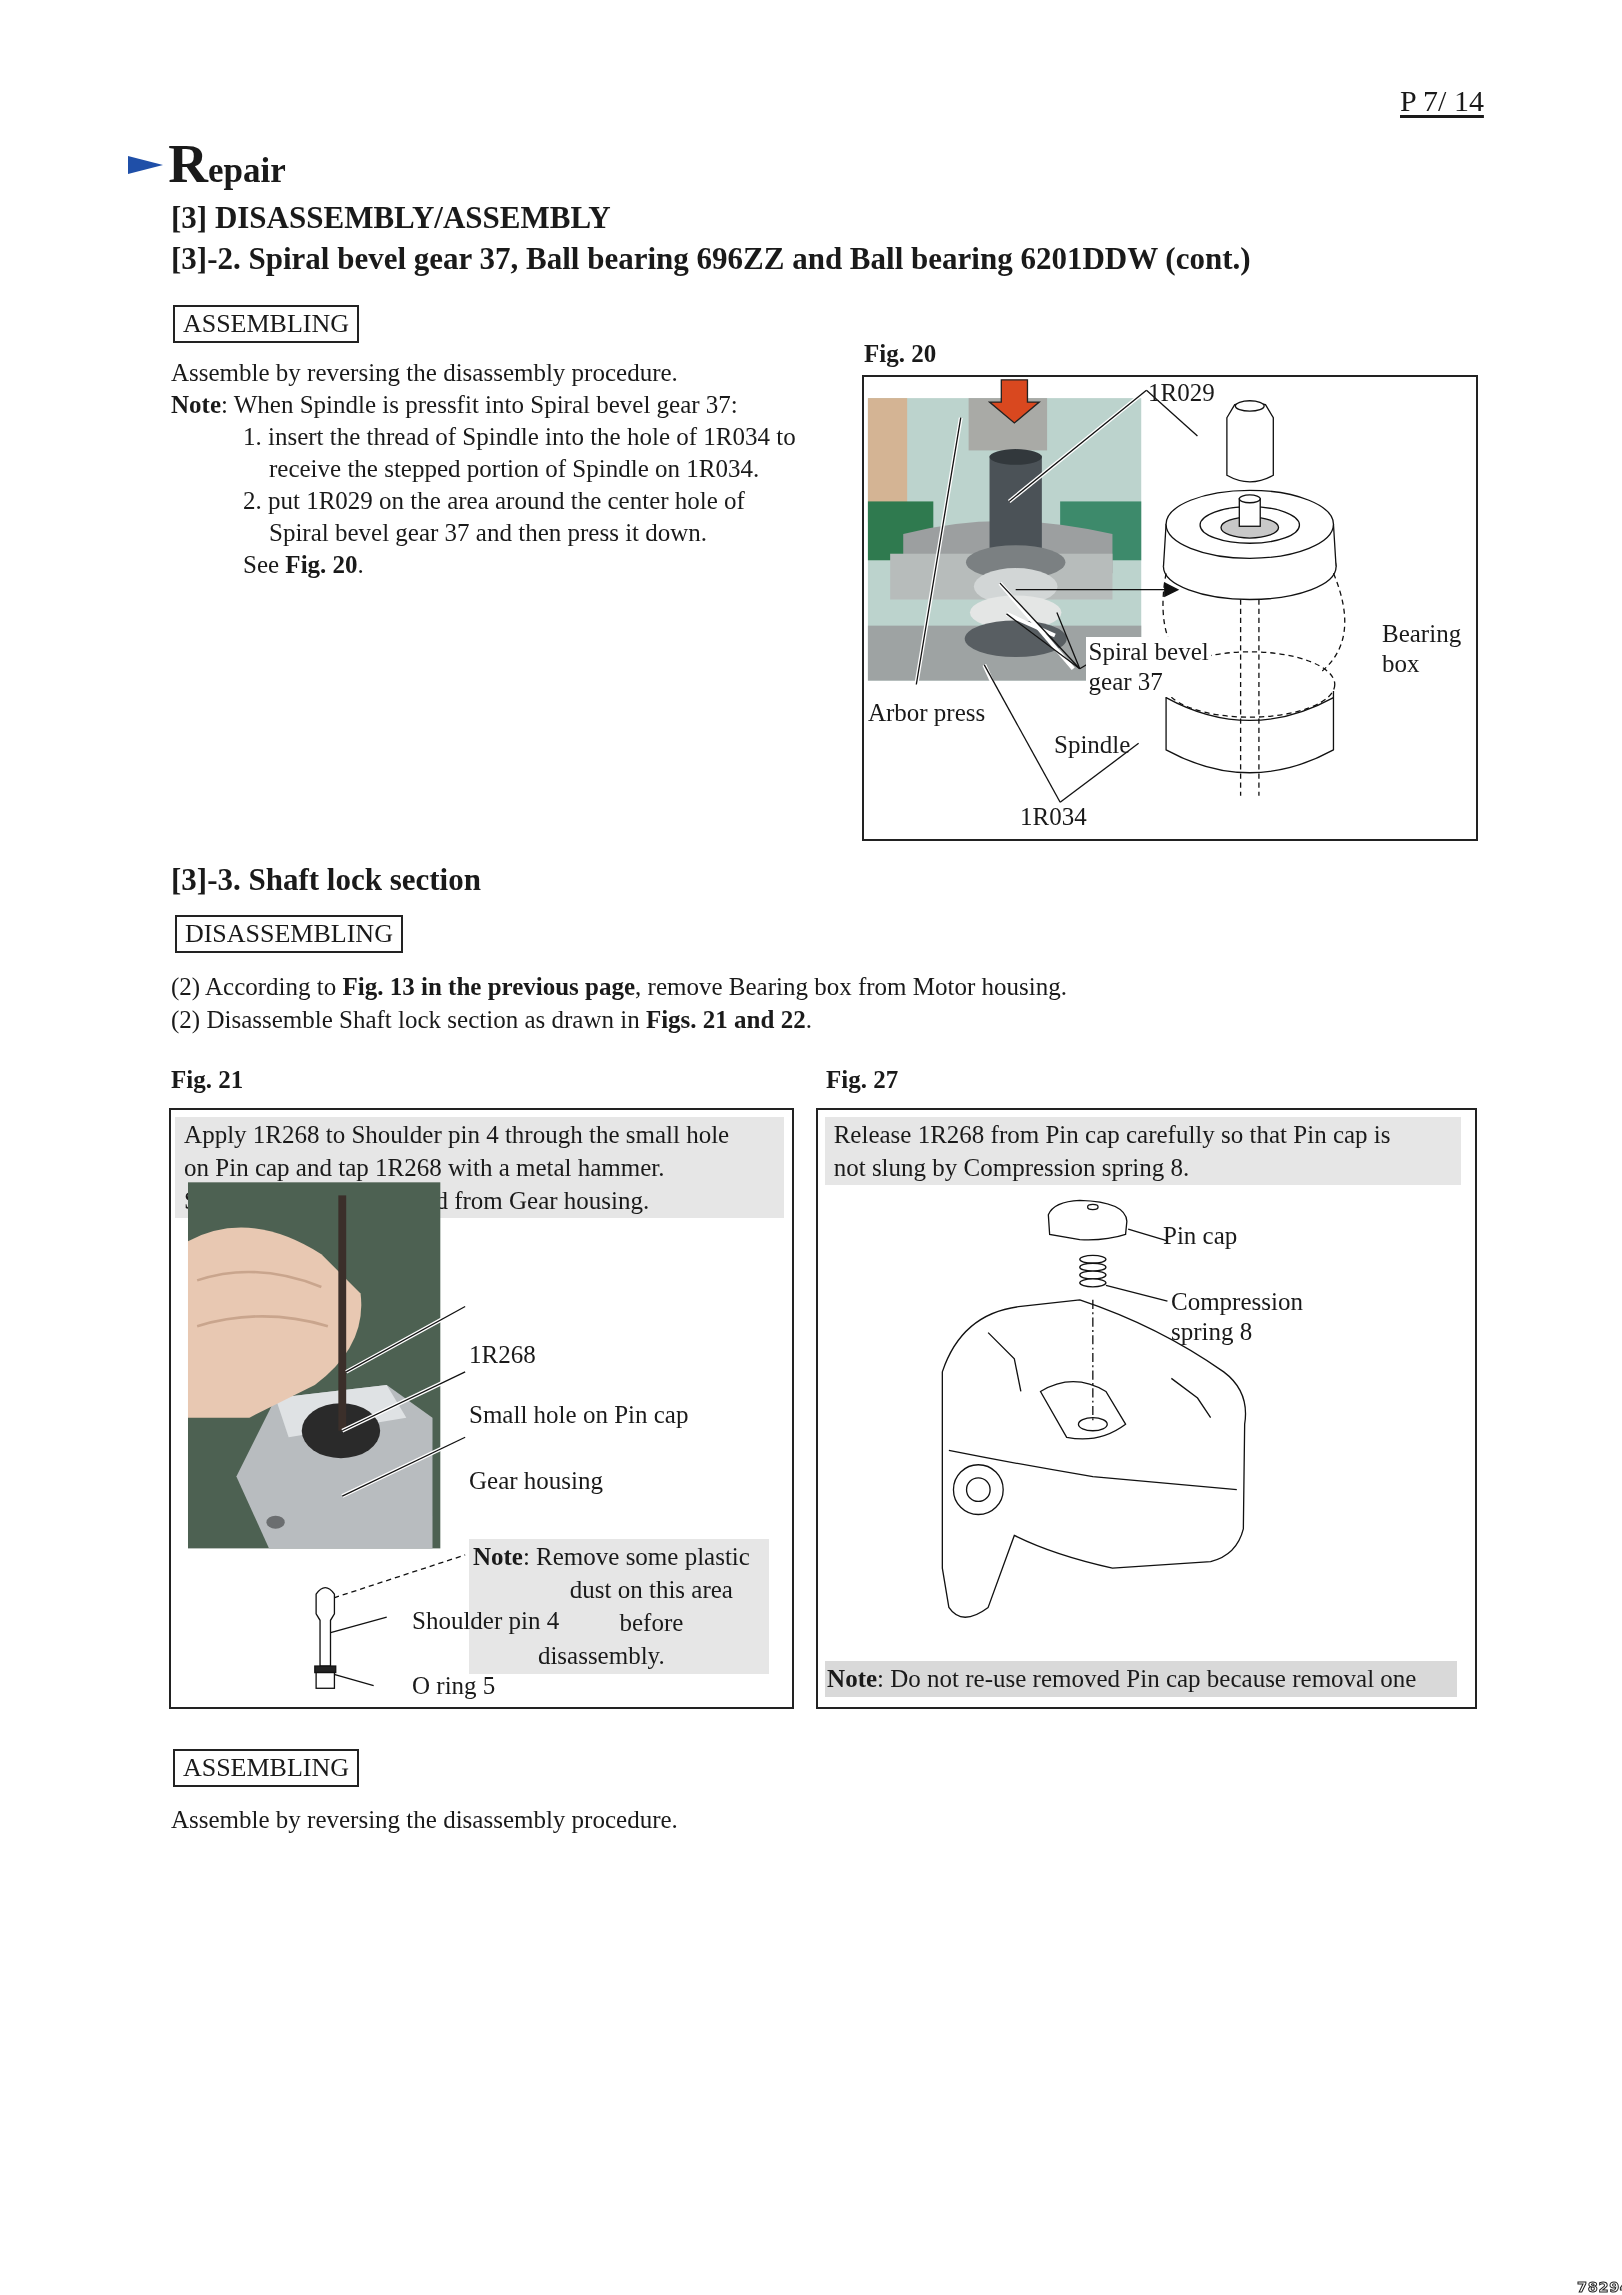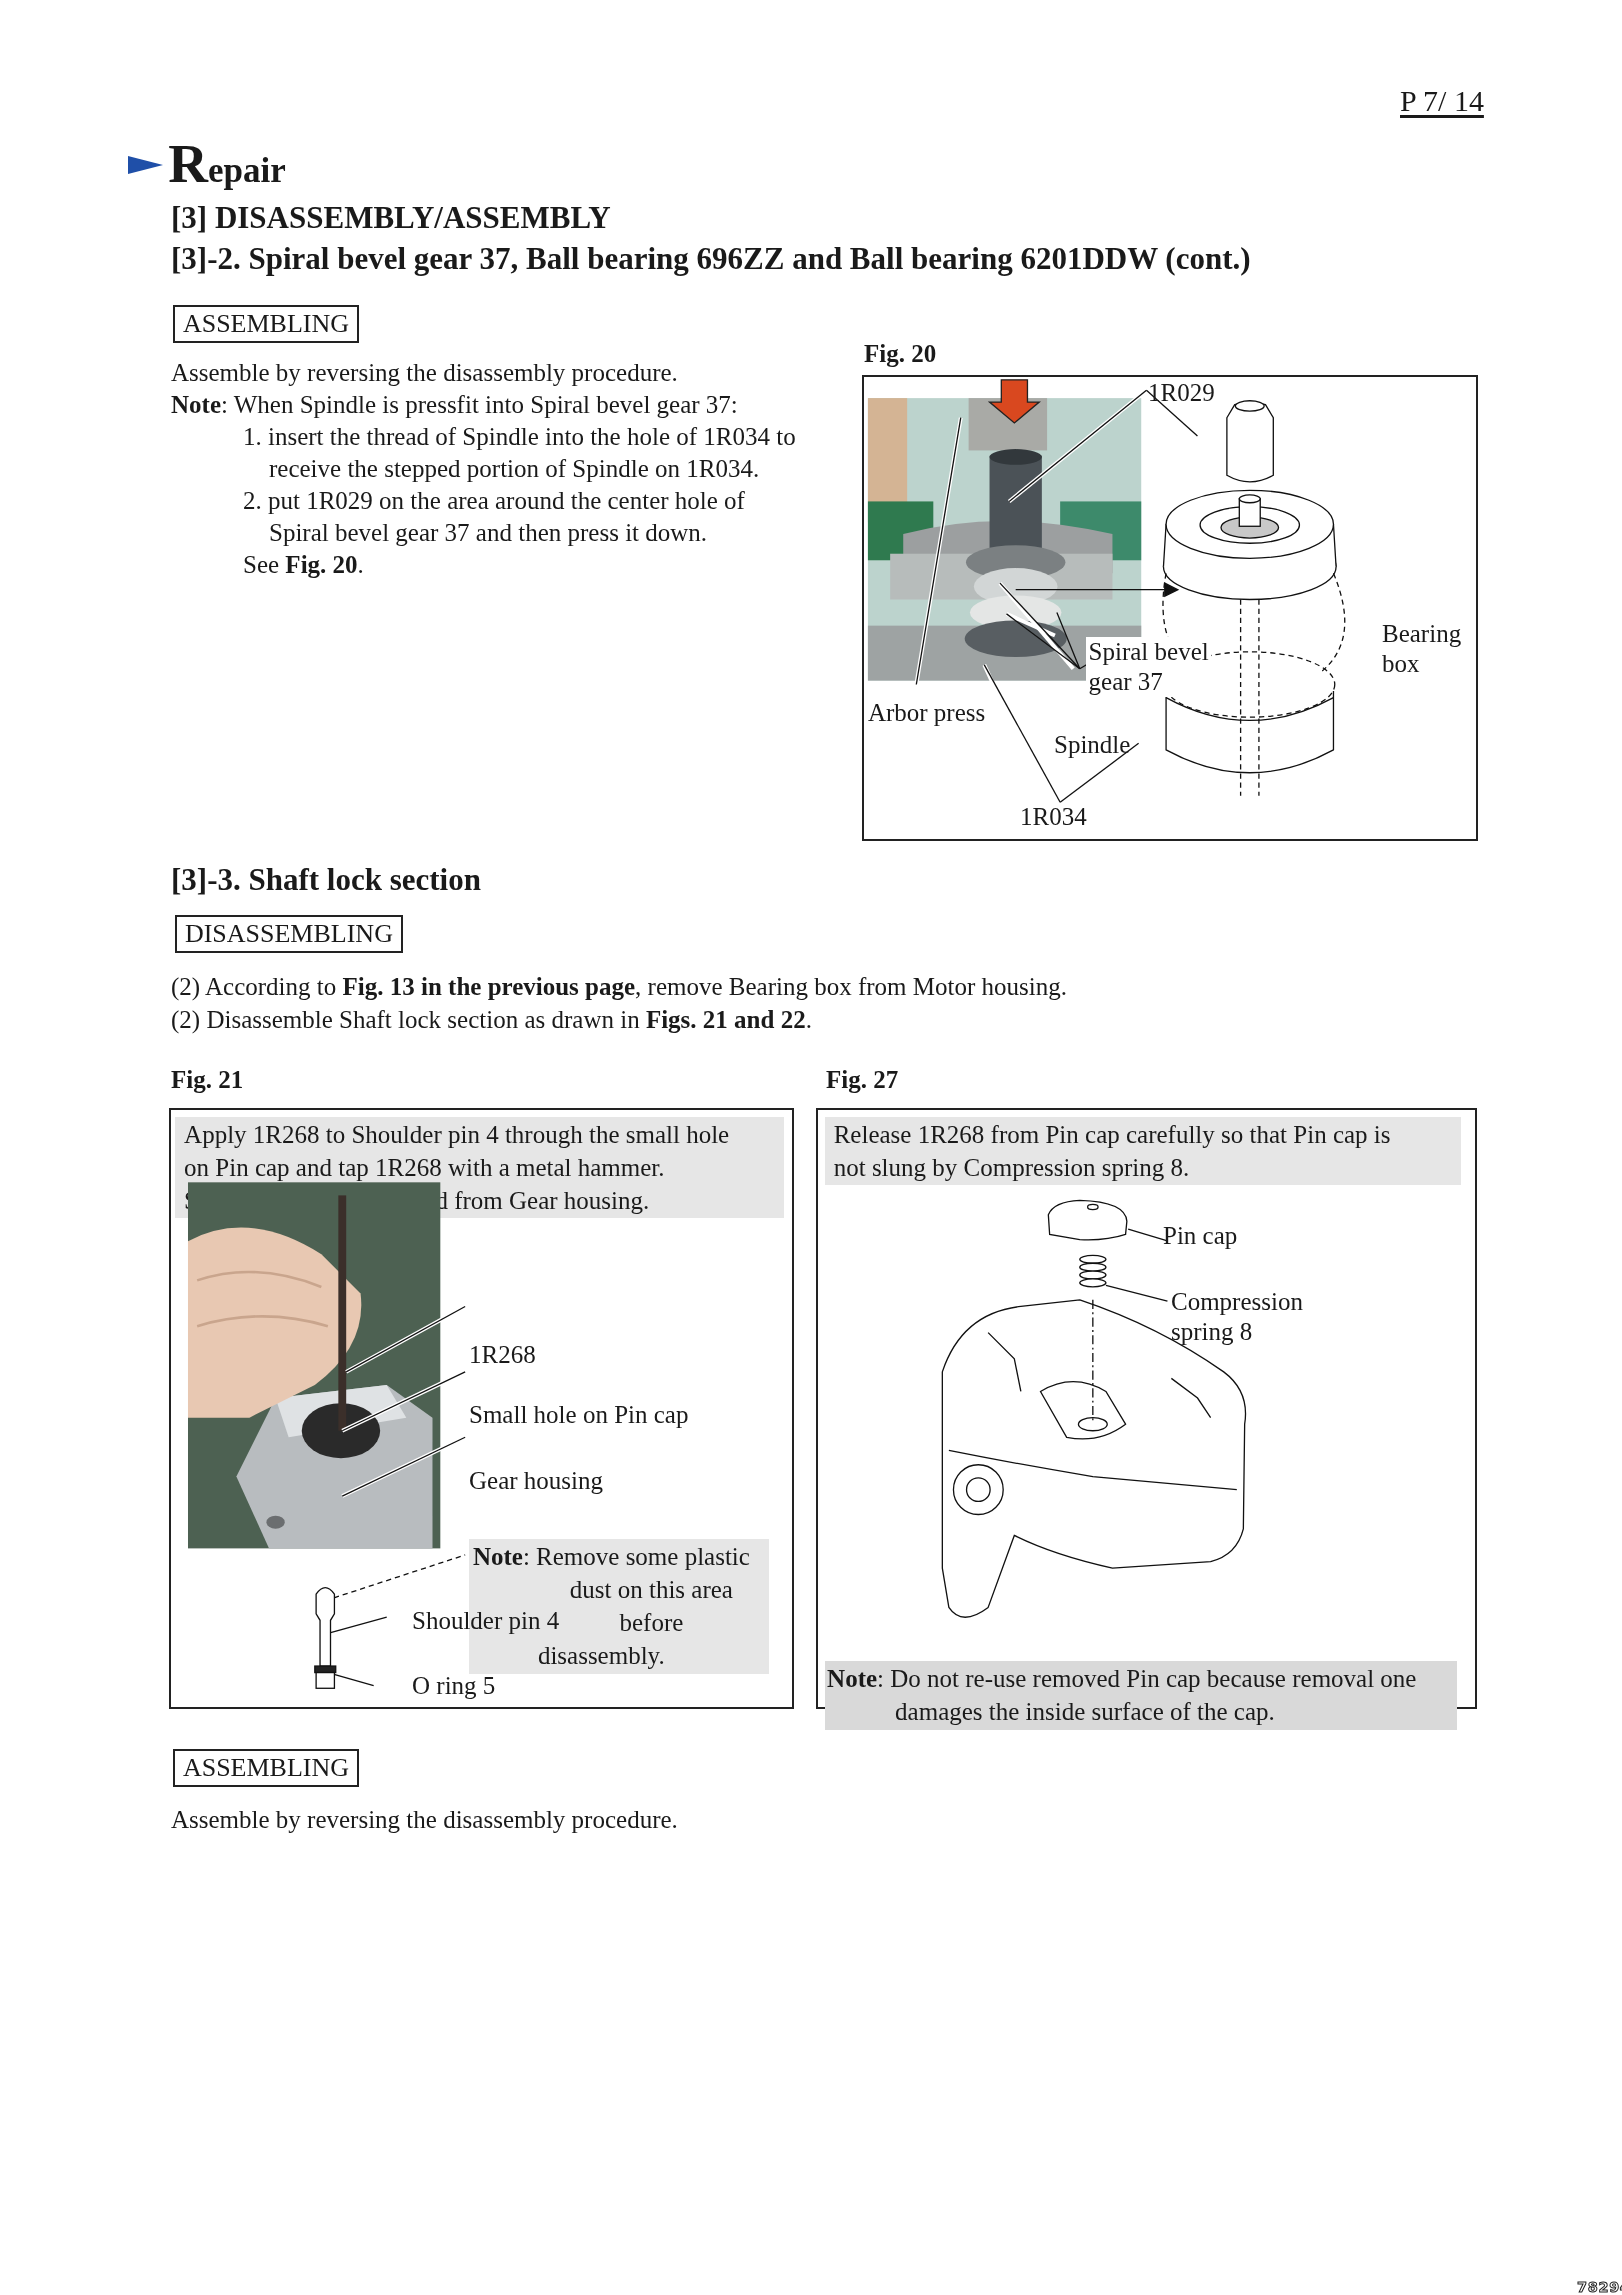--- a/index.html
+++ b/index.html
@@ -221,21 +221,20 @@
       <line x1="420" y1="290" x2="420" y2="475" stroke-dasharray="14 5 3 5"></line>
     </g>
   </svg>
   <div class="abs callout" style="left:345px;top:111px;">Pin cap</div>
   <div class="abs callout" style="left:353px;top:177px;">
     <div>Compression</div>
     <div>spring 8</div>
   </div>
   <div class="abs graybox" style="left:6.5px;top:517px;width:627px;padding:1.3px 2.6px;background:#d9d9d9;margin-top:34px;">
     <div><b>Note</b><span>: Do not re-use removed Pin cap because removal one</span></div>
-    <div style="padding-left:68px;">damages the inside surface of the cap.</div>
   </div>
 </div>
 
 <div class="abs tag" style="left:173px;top:1749px;">ASSEMBLING</div>
 <div class="abs body" style="left:171px;top:1804px;">Assemble by reversing the disassembly procedure.</div>
 
 <div class="abs watermark" style="left:1577px;top:2279px;">78294.ru</div>
 
 
 </body></html>

